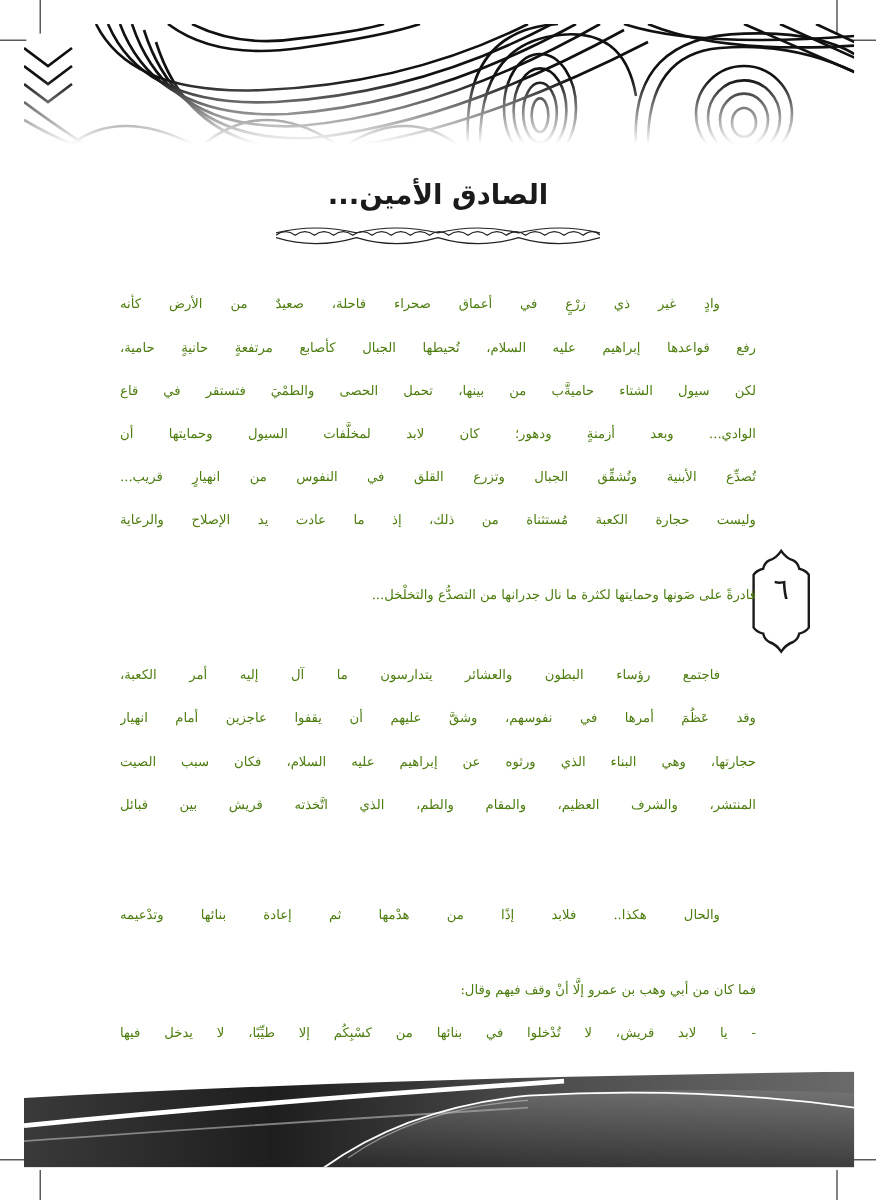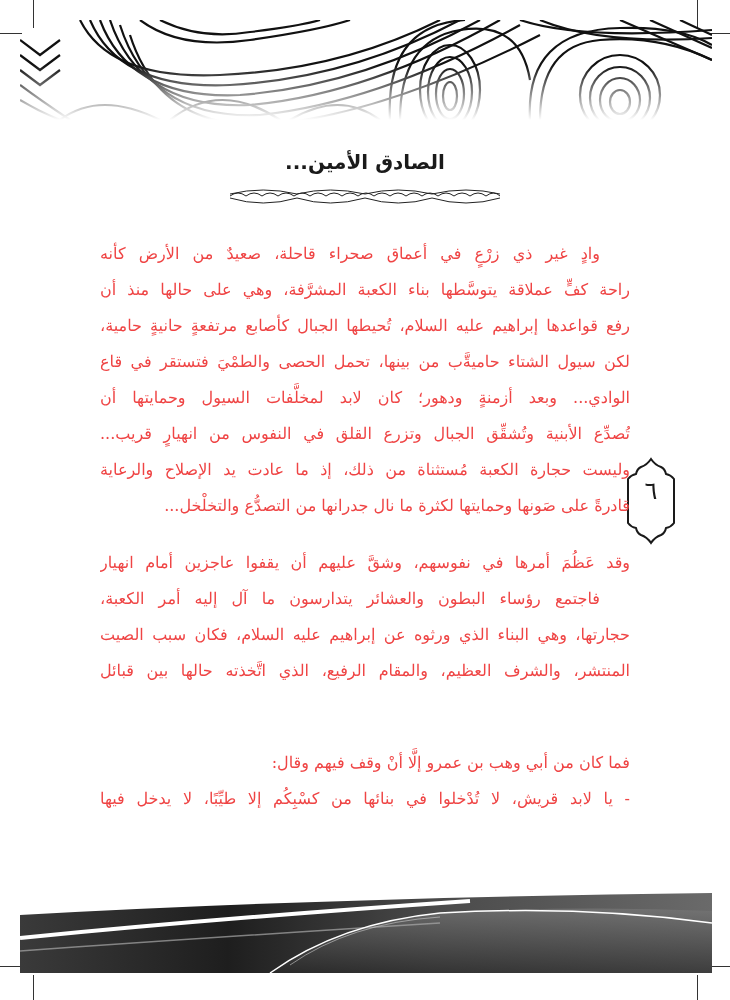--- a/index.html
+++ b/index.html
@@ -1,25 +1,25 @@
 <!DOCTYPE html>
 <html><head>
 <meta charset="utf-8">
 <style>
   html,body{margin:0;padding:0;background:#ffffff;}
   body{width:730px;height:1000px;position:relative;overflow:hidden;font-family:"DejaVu Sans",sans-serif;}
   .crop{position:absolute;background:#333;}
   .header-art{position:absolute;left:20px;top:20px;width:692px;height:100px;overflow:hidden;}
   .header-art svg{display:block;}
   .footer-art{position:absolute;left:20px;top:893px;width:692px;height:80px;overflow:hidden;}
-  .title{position:absolute;top:150px;left:0;width:730px;text-align:center;direction:rtl;font-size:20px;font-weight:bold;color:#1a1a1a;}
+  .title{position:absolute;top:150px;left:0;width:730px;text-align:center;direction:rtl;font-size:23px;font-weight:bold;color:#1a1a1a;}
   .title-ornament{position:absolute;left:230px;top:186px;width:270px;height:20px;}
-  .text{position:absolute;left:100px;width:530px;direction:rtl;font-family:"DejaVu Serif",serif;font-size:16px;color:#ef4444;}
+  .text{position:absolute;left:100px;width:530px;direction:rtl;font-family:"DejaVu Serif",serif;font-size:11px;color:#4d7c0f;}
   .line{height:36px;line-height:36px;text-align:justify;text-align-last:justify;white-space:nowrap;overflow:hidden;}
-  .line.last{text-align-last:right;}
+  .line.last{text-align-last:right;margin-top:26px;}
   .line.indent{padding-right:30px;}
   .pagebadge{position:absolute;left:623px;top:457px;width:56px;height:88px;}
   .pagenum{position:absolute;left:623px;top:477px;width:56px;text-align:center;font-size:24px;color:#1a1a1a;font-family:"DejaVu Sans",sans-serif;}
 </style>
 </head>
 <body>
 
 <div class="crop" style="left:33px;top:0;width:1px;height:28px;"></div>
 <div class="crop" style="left:697px;top:0;width:1px;height:28px;"></div>
 <div class="crop" style="left:0;top:33px;width:22px;height:1px;"></div>
@@ -87,37 +87,37 @@
   </g>
 </svg>
 
 <svg class="pagebadge" viewBox="0 0 56 88">
   <path d="M28 2 Q24 8 18 10 Q14 12 13 17 Q8 18 5 22 L5 66 Q8 70 13 71 Q14 76 18 78 Q24 80 28 86 Q32 80 38 78 Q42 76 43 71 Q48 70 51 66 L51 22 Q48 18 43 17 Q42 12 38 10 Q32 8 28 2 Z" fill="#fff" stroke="#1a1a1a" stroke-width="2"></path>
 </svg>
 <div class="pagenum">٦</div>
 
 <div class="text" style="top:236px;">
   <div class="line indent">وادٍ غير ذي زرْعٍ في أعماق صحراء قاحلة، صعيدٌ من الأرض كأنه</div>
-  <div class="line">راحة كفٍّ عملاقة يتوسَّطها بناء الكعبة المشرَّفة، وهي على حالها منذ أن</div>
   <div class="line">رفع قواعدها إبراهيم عليه السلام، تُحيطها الجبال كأصابع مرتفعةٍ حانيةٍ حامية،</div>
   <div class="line">لكن سيول الشتاء حاميةَّب من بينها، تحمل الحصى والطمْيَ فتستقر في قاع</div>
   <div class="line">الوادي... وبعد أزمنةٍ ودهور؛ كان لابد لمخلَّفات السيول وحمايتها أن</div>
   <div class="line">تُصدِّع الأبنية وتُشقِّق الجبال وتزرع القلق في النفوس من انهيارٍ قريب...</div>
   <div class="line">وليست حجارة الكعبة مُستثناة من ذلك، إذ ما عادت يد الإصلاح والرعاية</div>
   <div class="line last">قادرةً على صَونها وحمايتها لكثرة ما نال جدرانها من التصدُّع والتخلْخل...</div>
 </div>
 
 <div class="text" style="top:545px;">
+  <div class="line indent">فاجتمع رؤساء البطون والعشائر يتدارسون ما آل إليه أمر الكعبة،</div>
   <div class="line">وقد عَظُمَ أمرها في نفوسهم، وشقَّ عليهم أن يقفوا عاجزين أمام انهيار</div>
-  <div class="line indent">فاجتمع رؤساء البطون والعشائر يتدارسون ما آل إليه أمر الكعبة،</div>
   <div class="line">حجارتها، وهي البناء الذي ورثوه عن إبراهيم عليه السلام، فكان سبب الصيت</div>
-  <div class="line">المنتشر، والشرف العظيم، والمقام الرفيع، الذي اتَّخذته حالها بين قبائل</div>
+  <div class="line">المنتشر، والشرف العظيم، والمقام والطم، الذي اتَّخذته قريش بين قبائل</div>
 </div>
 
 <div class="text" style="top:745px;">
+  <div class="line indent">والحال هكذا.. فلابد إذًا من هدْمها ثم إعادة بنائها وتدْعيمه</div>
   <div class="line last">فما كان من أبي وهب بن عمرو إلَّا أنْ وقف فيهم وقال:</div>
   <div class="line">- يا لابد قريش، لا تُدْخلوا في بنائها من كسْبِكُم إلا طيِّبًا، لا يدخل فيها</div>
 </div>
 
 <div class="footer-art">
   <svg width="692" height="80" viewBox="0 0 692 80">
     <defs>
       <linearGradient id="fg1" x1="0" y1="0" x2="1" y2="0">
         <stop offset="0" stop-color="#3a3a3a"></stop>
         <stop offset="0.3" stop-color="#1e1e1e"></stop>

